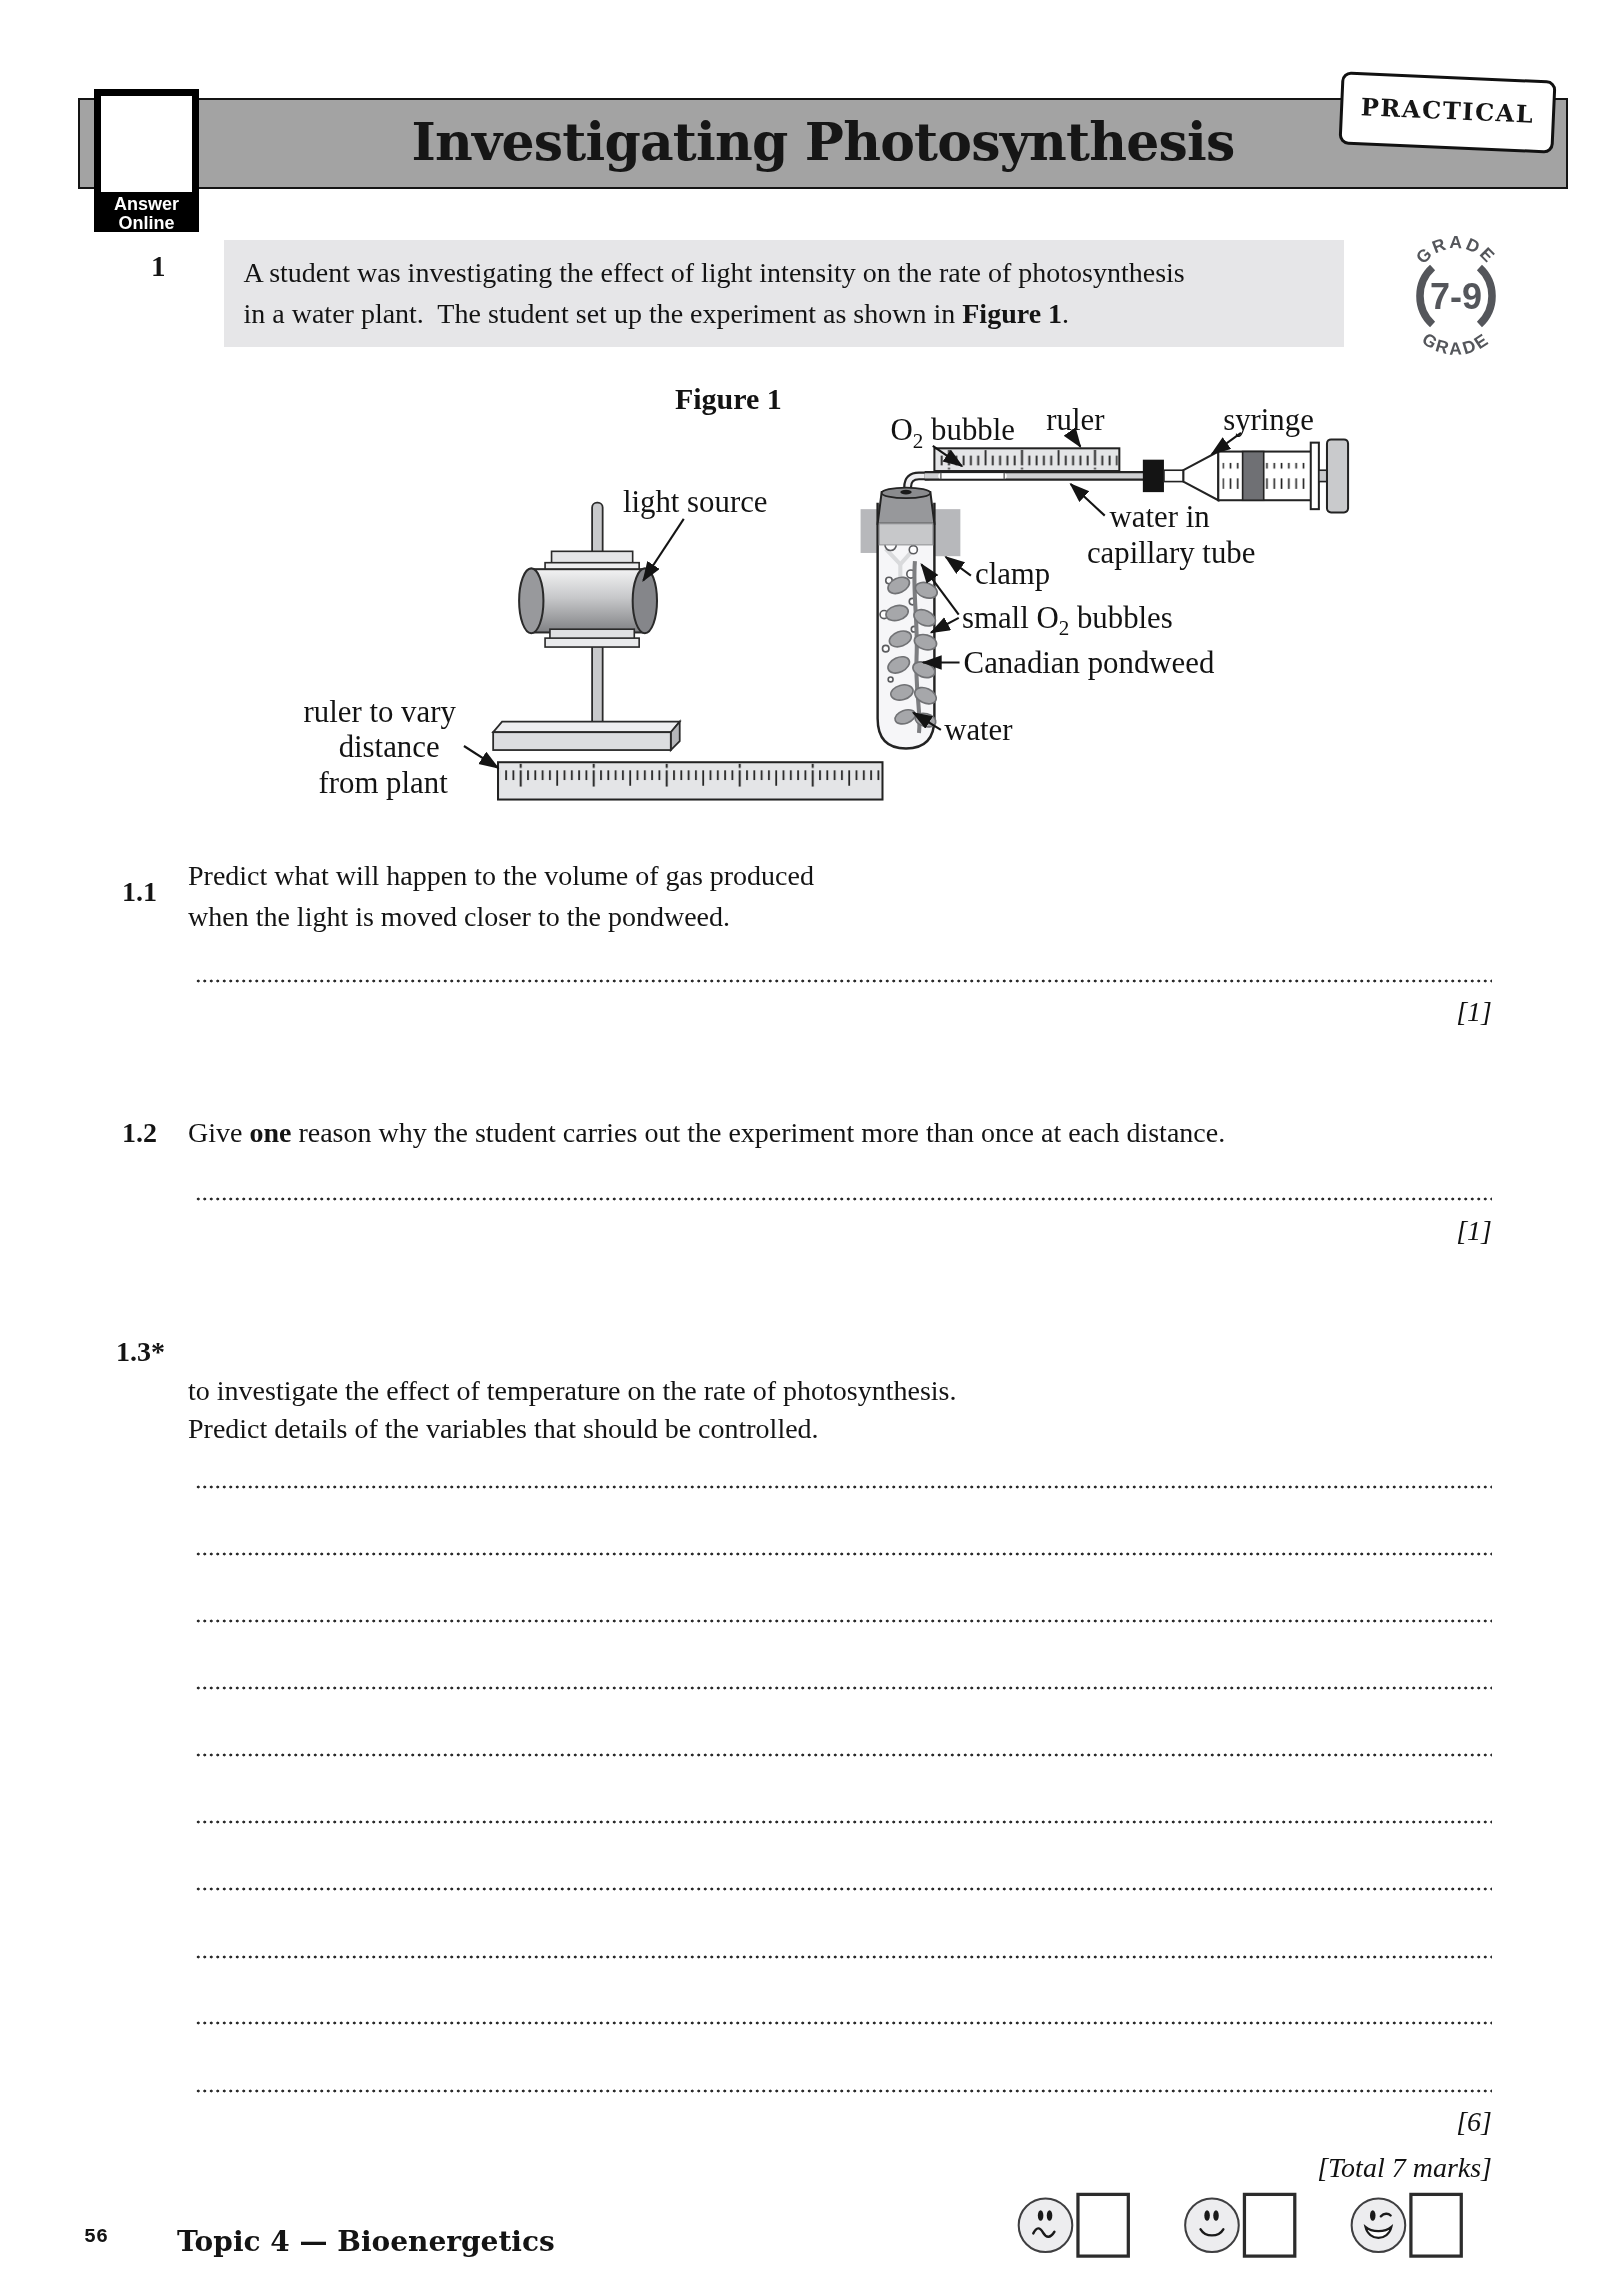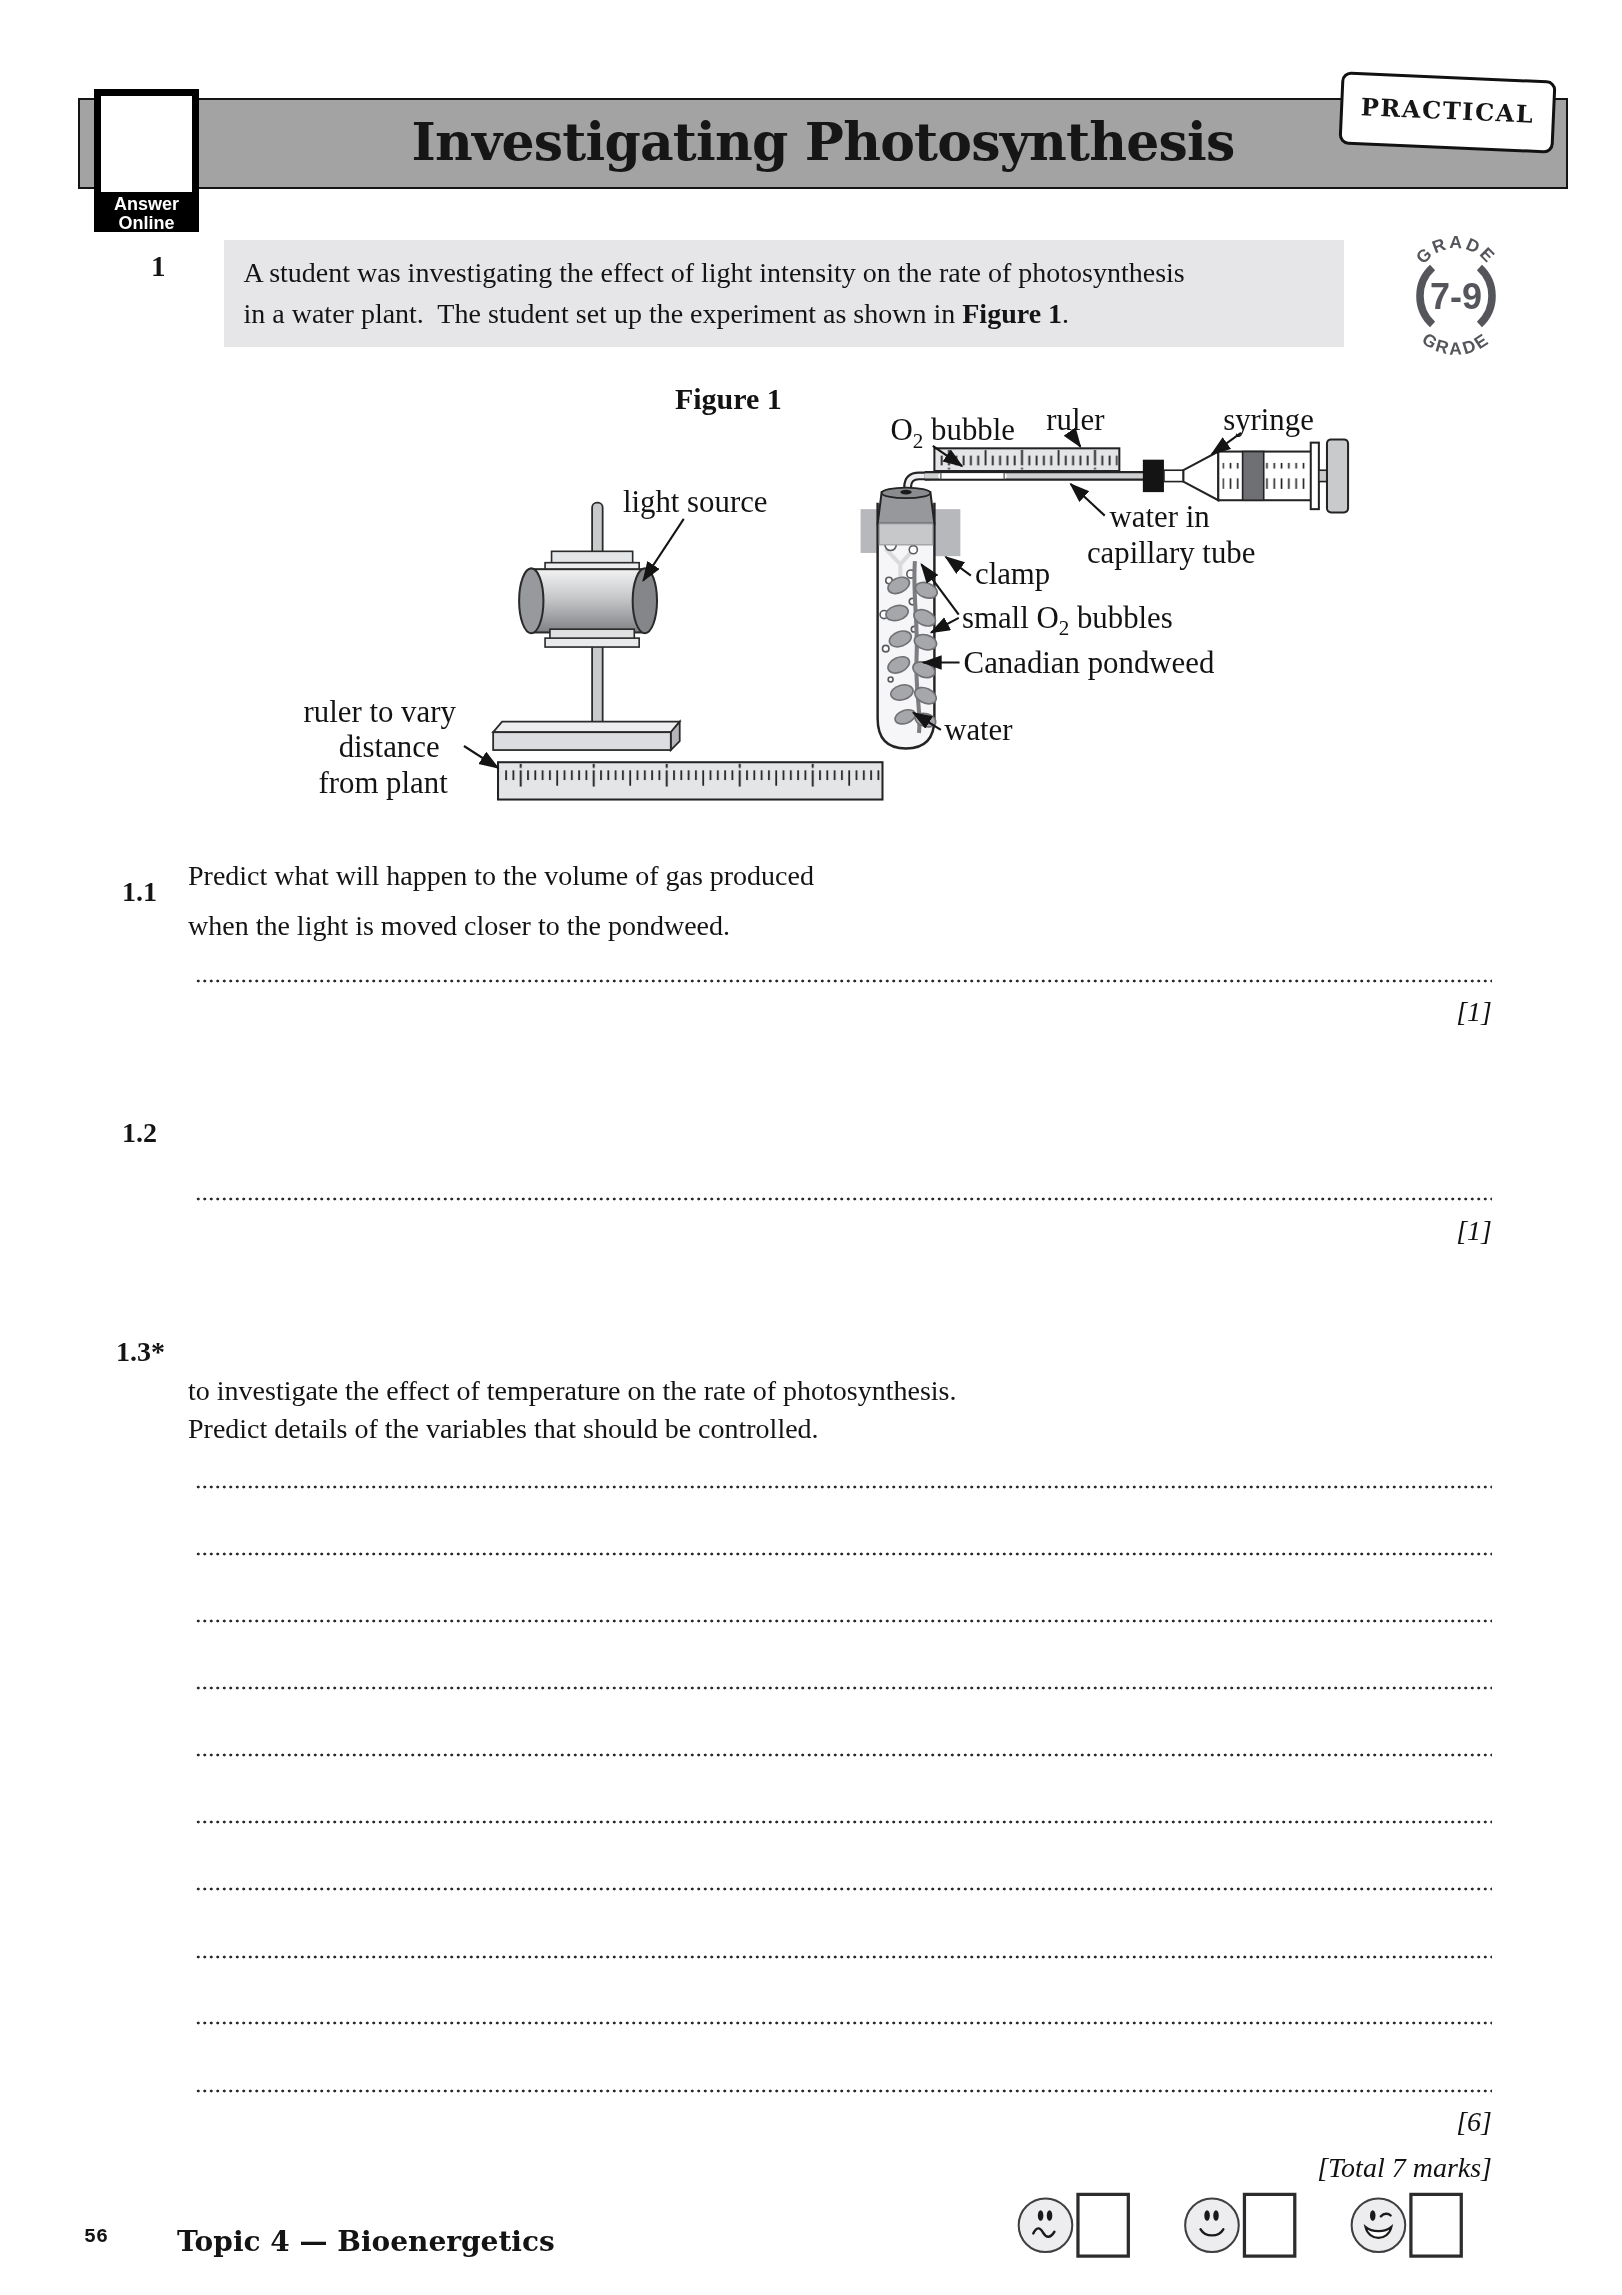--- a/index.html
+++ b/index.html
@@ -232,25 +232,26 @@
     <text class="flab" x="908" y="360">Canadian pondweed</text>
     <text class="flab" x="884" y="442">water</text>
     <text class="flab" x="488" y="162">light source</text>
     <text class="flab" x="282" y="420" text-anchor="end">ruler to vary</text>
     <text class="flab" x="262" y="464" text-anchor="end">distance</text>
     <text class="flab" x="272" y="508" text-anchor="end">from plant</text>
   </svg>
 
   <div class="qnum" style="left:122px;top:860px;margin-top:16px;">1.1</div>
   <div class="qline" style="top:860px;">Predict what will happen to the volume of gas produced</div>
-  <div class="qline" style="top:901px;margin-top:9px;">when the light is moved closer to the pondweed.</div>
+  <div class="qline" style="top:901px;">when the light is moved closer to the pondweed.</div>
   <div class="dotline" style="top:979px;"></div>
   <div class="marks" style="top:996px;">[1]</div>
 
   <div class="qnum" style="left:122px;top:1117px;">1.2</div>
+  <div class="qline" style="top:1117px;"><span>Give </span><span class="bold">one</span><span> reason why the student carries out the experiment more than once at each distance.</span></div>
   <div class="dotline" style="top:1197px;"></div>
   <div class="marks" style="top:1215px;">[1]</div>
 
   <div class="qnum" style="left:116px;top:1336px;">1.3*</div>
   <div class="qline" style="top:1375px;">to investigate the effect of temperature on the rate of photosynthesis.</div>
   <div class="qline" style="top:1413px;">Predict details of the variables that should be controlled.</div>
 
   <div class="dotline" style="top:1485px;"></div>
   <div class="dotline" style="top:1552px;"></div>
   <div class="dotline" style="top:1619px;"></div>

